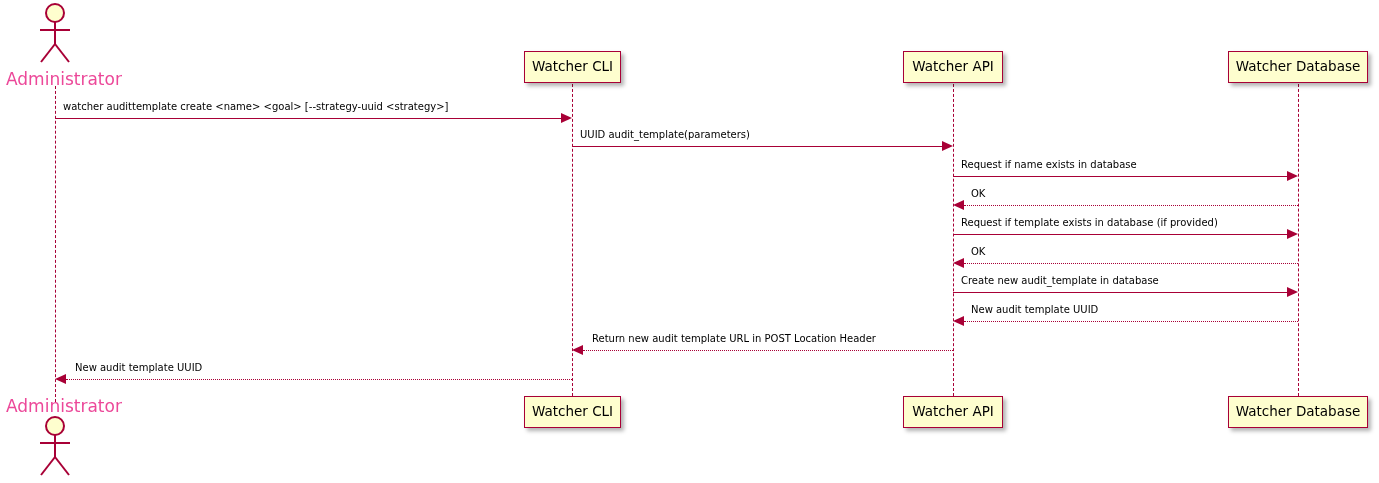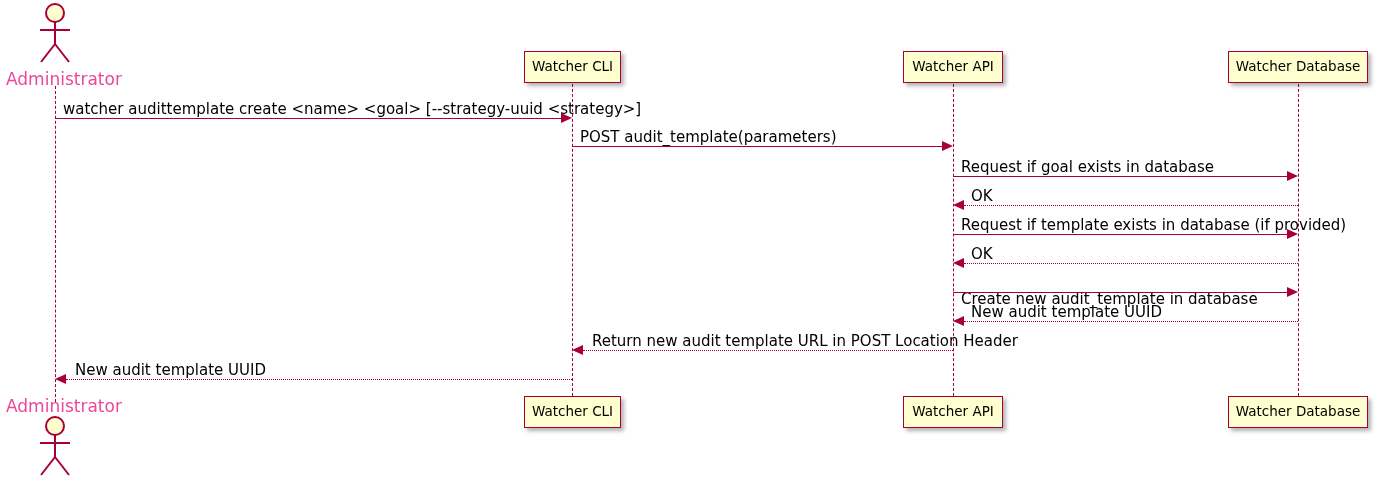--- a/index.html
+++ b/index.html
@@ -60,21 +60,21 @@
   .msg-line {
     position: absolute;
     height: 0;
     border-top: 1.3px solid #A80036;
   }
   .msg-line.dotted {
     border-top: 1.3px dotted #A80036;
   }
   .msg-label {
     position: absolute;
-    font-size: 15px;
+    font-size: 10px;
     color: #000000;
     white-space: nowrap;
     line-height: 1;
   }
   .arrow-head {
     position: absolute;
     width: 0;
     height: 0;
   }
   .arrow-head.right {
@@ -129,41 +129,41 @@
   <div class="participant-box" style="left:1228px; top:51px; width:140px; height:32px;">Watcher Database</div>
 
   <div class="participant-box" style="left:524px; top:396px; width:97px; height:32px;">Watcher CLI</div>
   <div class="participant-box" style="left:903px; top:396px; width:100px; height:32px;">Watcher API</div>
   <div class="participant-box" style="left:1228px; top:396px; width:140px; height:32px;">Watcher Database</div>
 
   <div class="msg-label" style="left:63px; top:102px;">watcher audittemplate create &lt;name&gt; &lt;goal&gt; [--strategy-uuid &lt;strategy&gt;]</div>
   <div class="msg-line" style="left:55px; top:118px; width:506px;"></div>
   <div class="arrow-head right" style="left:561px; top:113px;"></div>
 
-  <div class="msg-label" style="left:580px; top:130px;">POST audit_template(parameters)</div>
+  <div class="msg-label" style="left:580px; top:130px;">UUID audit_template(parameters)</div>
   <div class="msg-line" style="left:572px; top:146px; width:370px;"></div>
   <div class="arrow-head right" style="left:942px; top:141px;"></div>
 
-  <div class="msg-label" style="left:961px; top:160px;">Request if goal exists in database</div>
+  <div class="msg-label" style="left:961px; top:160px;">Request if name exists in database</div>
   <div class="msg-line" style="left:953px; top:176px; width:334px;"></div>
   <div class="arrow-head right" style="left:1287px; top:171px;"></div>
 
   <div class="msg-label" style="left:971px; top:189px;">OK</div>
   <div class="msg-line dotted" style="left:964px; top:205px; width:334px;"></div>
   <div class="arrow-head left" style="left:953px; top:200px;"></div>
 
   <div class="msg-label" style="left:961px; top:218px;">Request if template exists in database (if provided)</div>
   <div class="msg-line" style="left:953px; top:234px; width:334px;"></div>
   <div class="arrow-head right" style="left:1287px; top:229px;"></div>
 
   <div class="msg-label" style="left:971px; top:247px;">OK</div>
   <div class="msg-line dotted" style="left:964px; top:263px; width:334px;"></div>
   <div class="arrow-head left" style="left:953px; top:258px;"></div>
 
-  <div class="msg-label" style="left:961px; top:276px;margin-top:16px;">Create new audit_template in database</div>
+  <div class="msg-label" style="left:961px; top:276px;">Create new audit_template in database</div>
   <div class="msg-line" style="left:953px; top:292px; width:334px;"></div>
   <div class="arrow-head right" style="left:1287px; top:287px;"></div>
 
   <div class="msg-label" style="left:971px; top:305px;">New audit template UUID</div>
   <div class="msg-line dotted" style="left:964px; top:321px; width:334px;"></div>
   <div class="arrow-head left" style="left:953px; top:316px;"></div>
 
   <div class="msg-label" style="left:592px; top:334px;">Return new audit template URL in POST Location Header</div>
   <div class="msg-line dotted" style="left:583px; top:350px; width:370px;"></div>
   <div class="arrow-head left" style="left:572px; top:345px;"></div>

